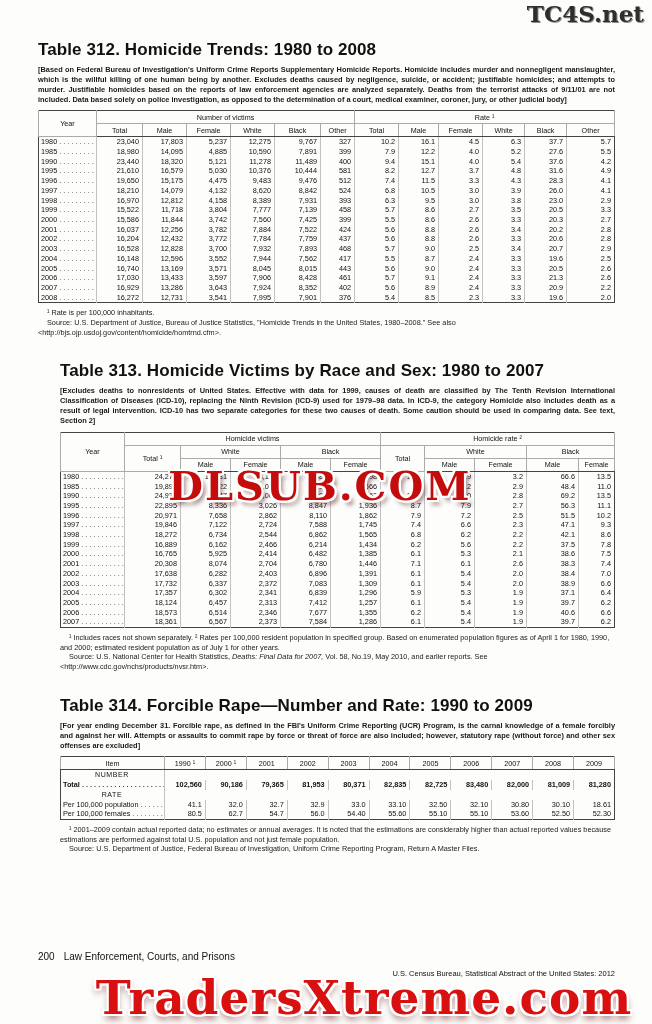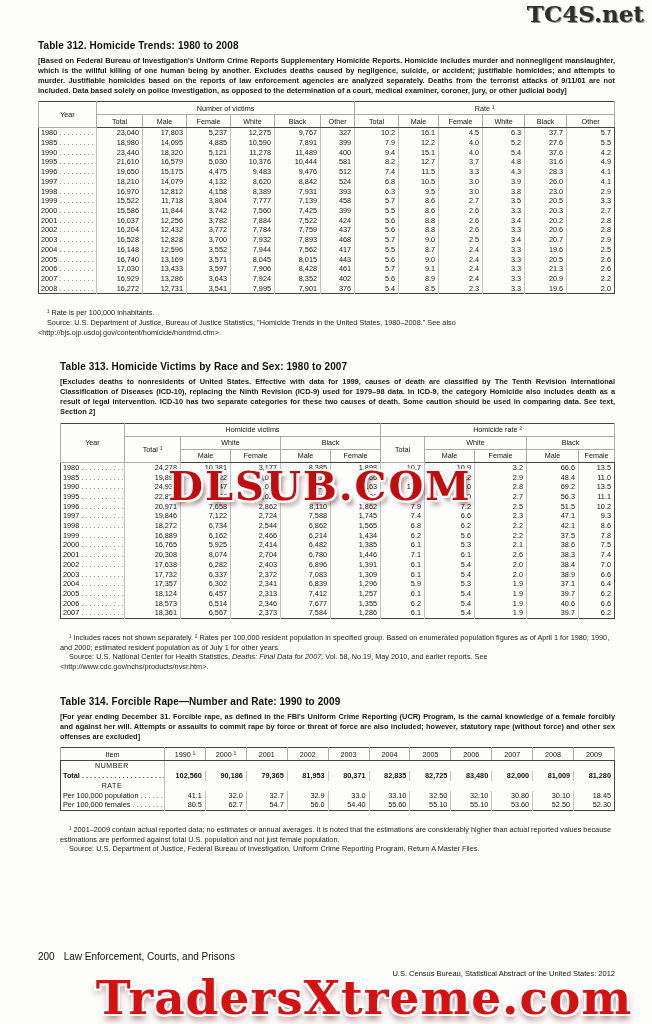--- a/index.html
+++ b/index.html
@@ -4,21 +4,21 @@
 <style>
   * { margin:0; padding:0; box-sizing:border-box; }
   html,body { background:#ddd; }
   .page {
     position:relative; width:652px; height:1024px; margin:0 auto;
     background:#fdfdfb; color:#111; overflow:hidden;
     font-family:"Liberation Sans", sans-serif;
   }
   .content { position:absolute; left:38px; top:40px; width:577px; }
 
-  .tbl-title { font-size:10px; font-weight:bold; letter-spacing:.1px; margin-bottom:5px; }
+  .tbl-title { font-size:17px; font-weight:bold; letter-spacing:.1px; margin-bottom:5px; }
   .tbl-note  { font-size:7.4px; line-height:1.33; text-align:justify; margin-bottom:6px; color:#1a1a1a;font-weight:bold; }
 
   table.data-table { width:100%; border-collapse:collapse; table-layout:fixed; font-size:7.3px; border:1.2px solid #444; }
   .data-table th {
     font-weight:normal; text-align:center; vertical-align:middle;
     font-size:7.2px; padding:1.5px 2px; border:1px solid #aaa; border-top:none;
     line-height:1.25;
   }
   .data-table thead tr:last-child th { border-bottom:1px solid #444; }
   .data-table tbody td {
@@ -32,21 +32,21 @@
   td.item-label { text-align:left; padding-left:6px; }
   td.item-label::after { content:" . . . . . . . . . . . . . . . . . . . . ."; color:#333; }
   td.section-label { text-align:center; font-size:7px; letter-spacing:.6px; padding-top:1px; }
   tr.bold-row td { font-weight:bold; }
 
   
   col.w104{width:104px} col.w64{width:64px} col.w58{width:58px} col.w56{width:56px}
   col.w52{width:52px} col.w50{width:50px} col.w46{width:46px} col.w44{width:44px}
   col.w42{width:42px} col.w40{width:40px} col.w34{width:34px}
 
-  .fn-block { margin-top:14px; }
+  .fn-block { margin-top:5px; }
   .fn { font-size:7.3px; line-height:1.33; text-indent:9px; color:#1a1a1a; }
   .fn i { }
 
   .section-gap { margin-top:24px;padding-left:22px; }
 
   .page-footer-left { position:absolute; left:38px; top:951px; font-size:10px; }
   .page-footer-left .pgnum { margin-right:9px; }
   .page-footer-right { position:absolute; right:37px; top:969px; font-size:7.5px; }
 
   .wm { position:absolute; font-weight:bold; pointer-events:none; white-space:nowrap; z-index:5; }
@@ -706,21 +706,21 @@
               <td class="num-cell">41.1</td>
               <td class="num-cell">32.0</td>
               <td class="num-cell">32.7</td>
               <td class="num-cell">32.9</td>
               <td class="num-cell">33.0</td>
               <td class="num-cell">33.10</td>
               <td class="num-cell">32.50</td>
               <td class="num-cell">32.10</td>
               <td class="num-cell">30.80</td>
               <td class="num-cell">30.10</td>
-              <td class="num-cell">18.45</td>
+              <td class="num-cell">18.61</td>
             </tr>
             <tr>
               <td class="item-label">Per 100,000 females</td>
               <td class="num-cell">80.5</td>
               <td class="num-cell">62.7</td>
               <td class="num-cell">54.7</td>
               <td class="num-cell">56.0</td>
               <td class="num-cell">54.40</td>
               <td class="num-cell">55.60</td>
               <td class="num-cell">55.10</td>

